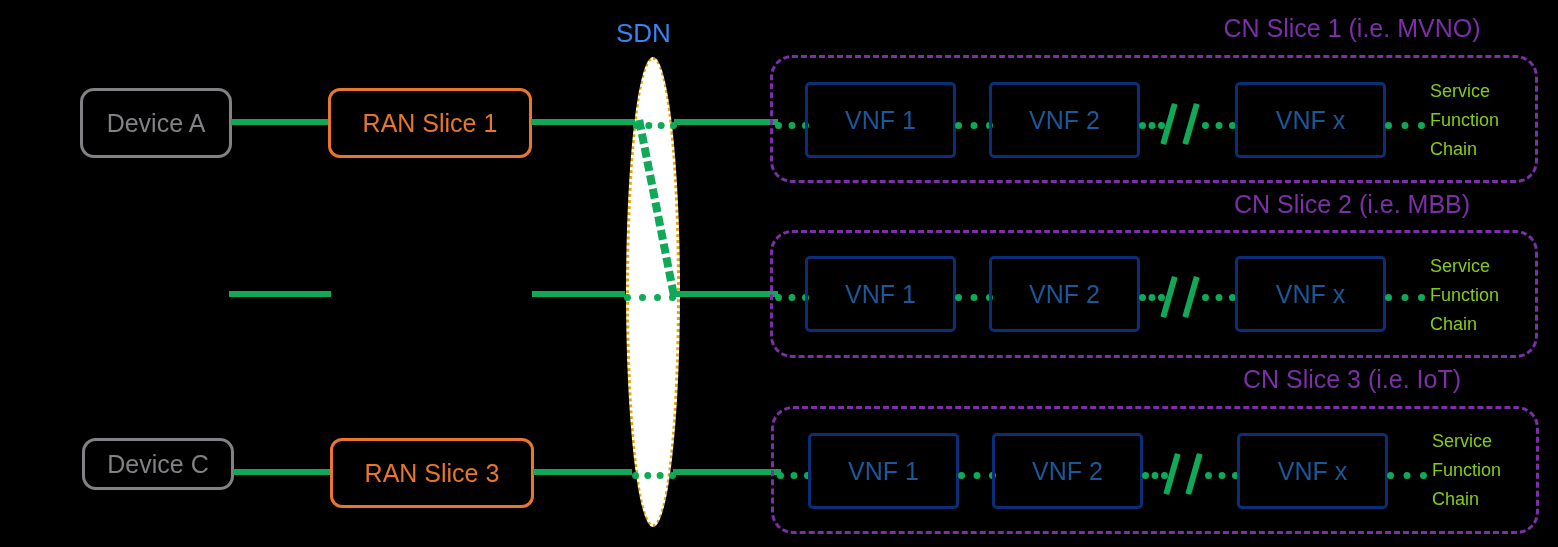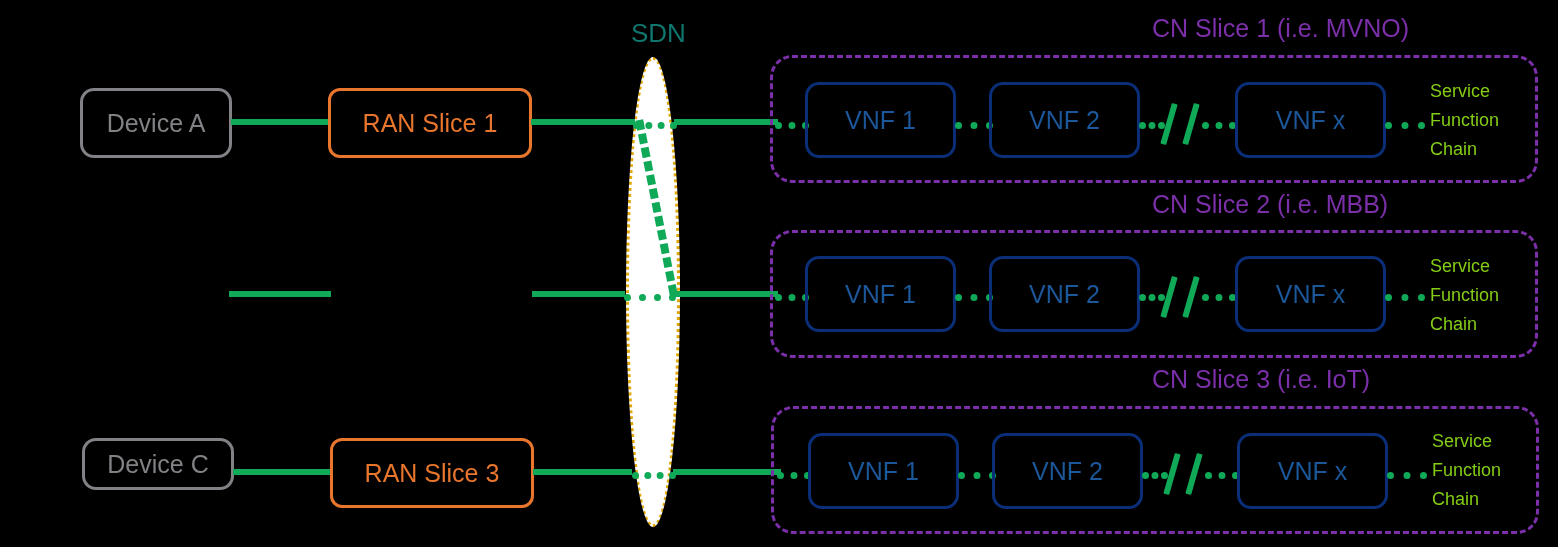--- a/index.html
+++ b/index.html
@@ -43,40 +43,41 @@
     border: 3px solid #E8762C;
     border-radius: 12px;
     color: #E8762C;
     font-size: 25px;
     background: transparent;
   }
 
   
   .vnf-box {
     border: 3px solid #0B2E78;
-    border-radius: 14px;
+    border-radius: 5px;
     color: #1B5799;
     font-size: 25px;
     background: transparent;
     text-align: right;
   }
 
   
   .cn-slice {
     position: absolute;
     box-sizing: border-box;
     border: 3px dashed #7B2FA8;
     border-radius: 22px;
     background: transparent;
   }
   .cn-slice-label {
     position: absolute;
     color: #7B2FA8;
     font-size: 25px;
     white-space: nowrap;
+    text-align: center;
   }
 
   
   .sfc-label {
     position: absolute;
     color: #84cc16;
     font-size: 18px;
     line-height: 1.62;
     text-align: left;
     white-space: pre-line;
@@ -85,24 +86,23 @@
   
   .sdn-ellipse {
     position: absolute;
     box-sizing: border-box;
     background: #FFFFFF;
     border: 3px dotted #E0A80B;
     border-radius: 50% / 50%;
   }
   .sdn-title {
     position: absolute;
-    color: #0f766e;
+    color: #3b82f6;
     font-size: 26px;
     white-space: nowrap;
-    margin-left: 15px;
   }
 
   
   .link-solid {
     position: absolute;
     background: #0FA958;
   }
   .link-dotted {
     position: absolute;
     height: 0;

